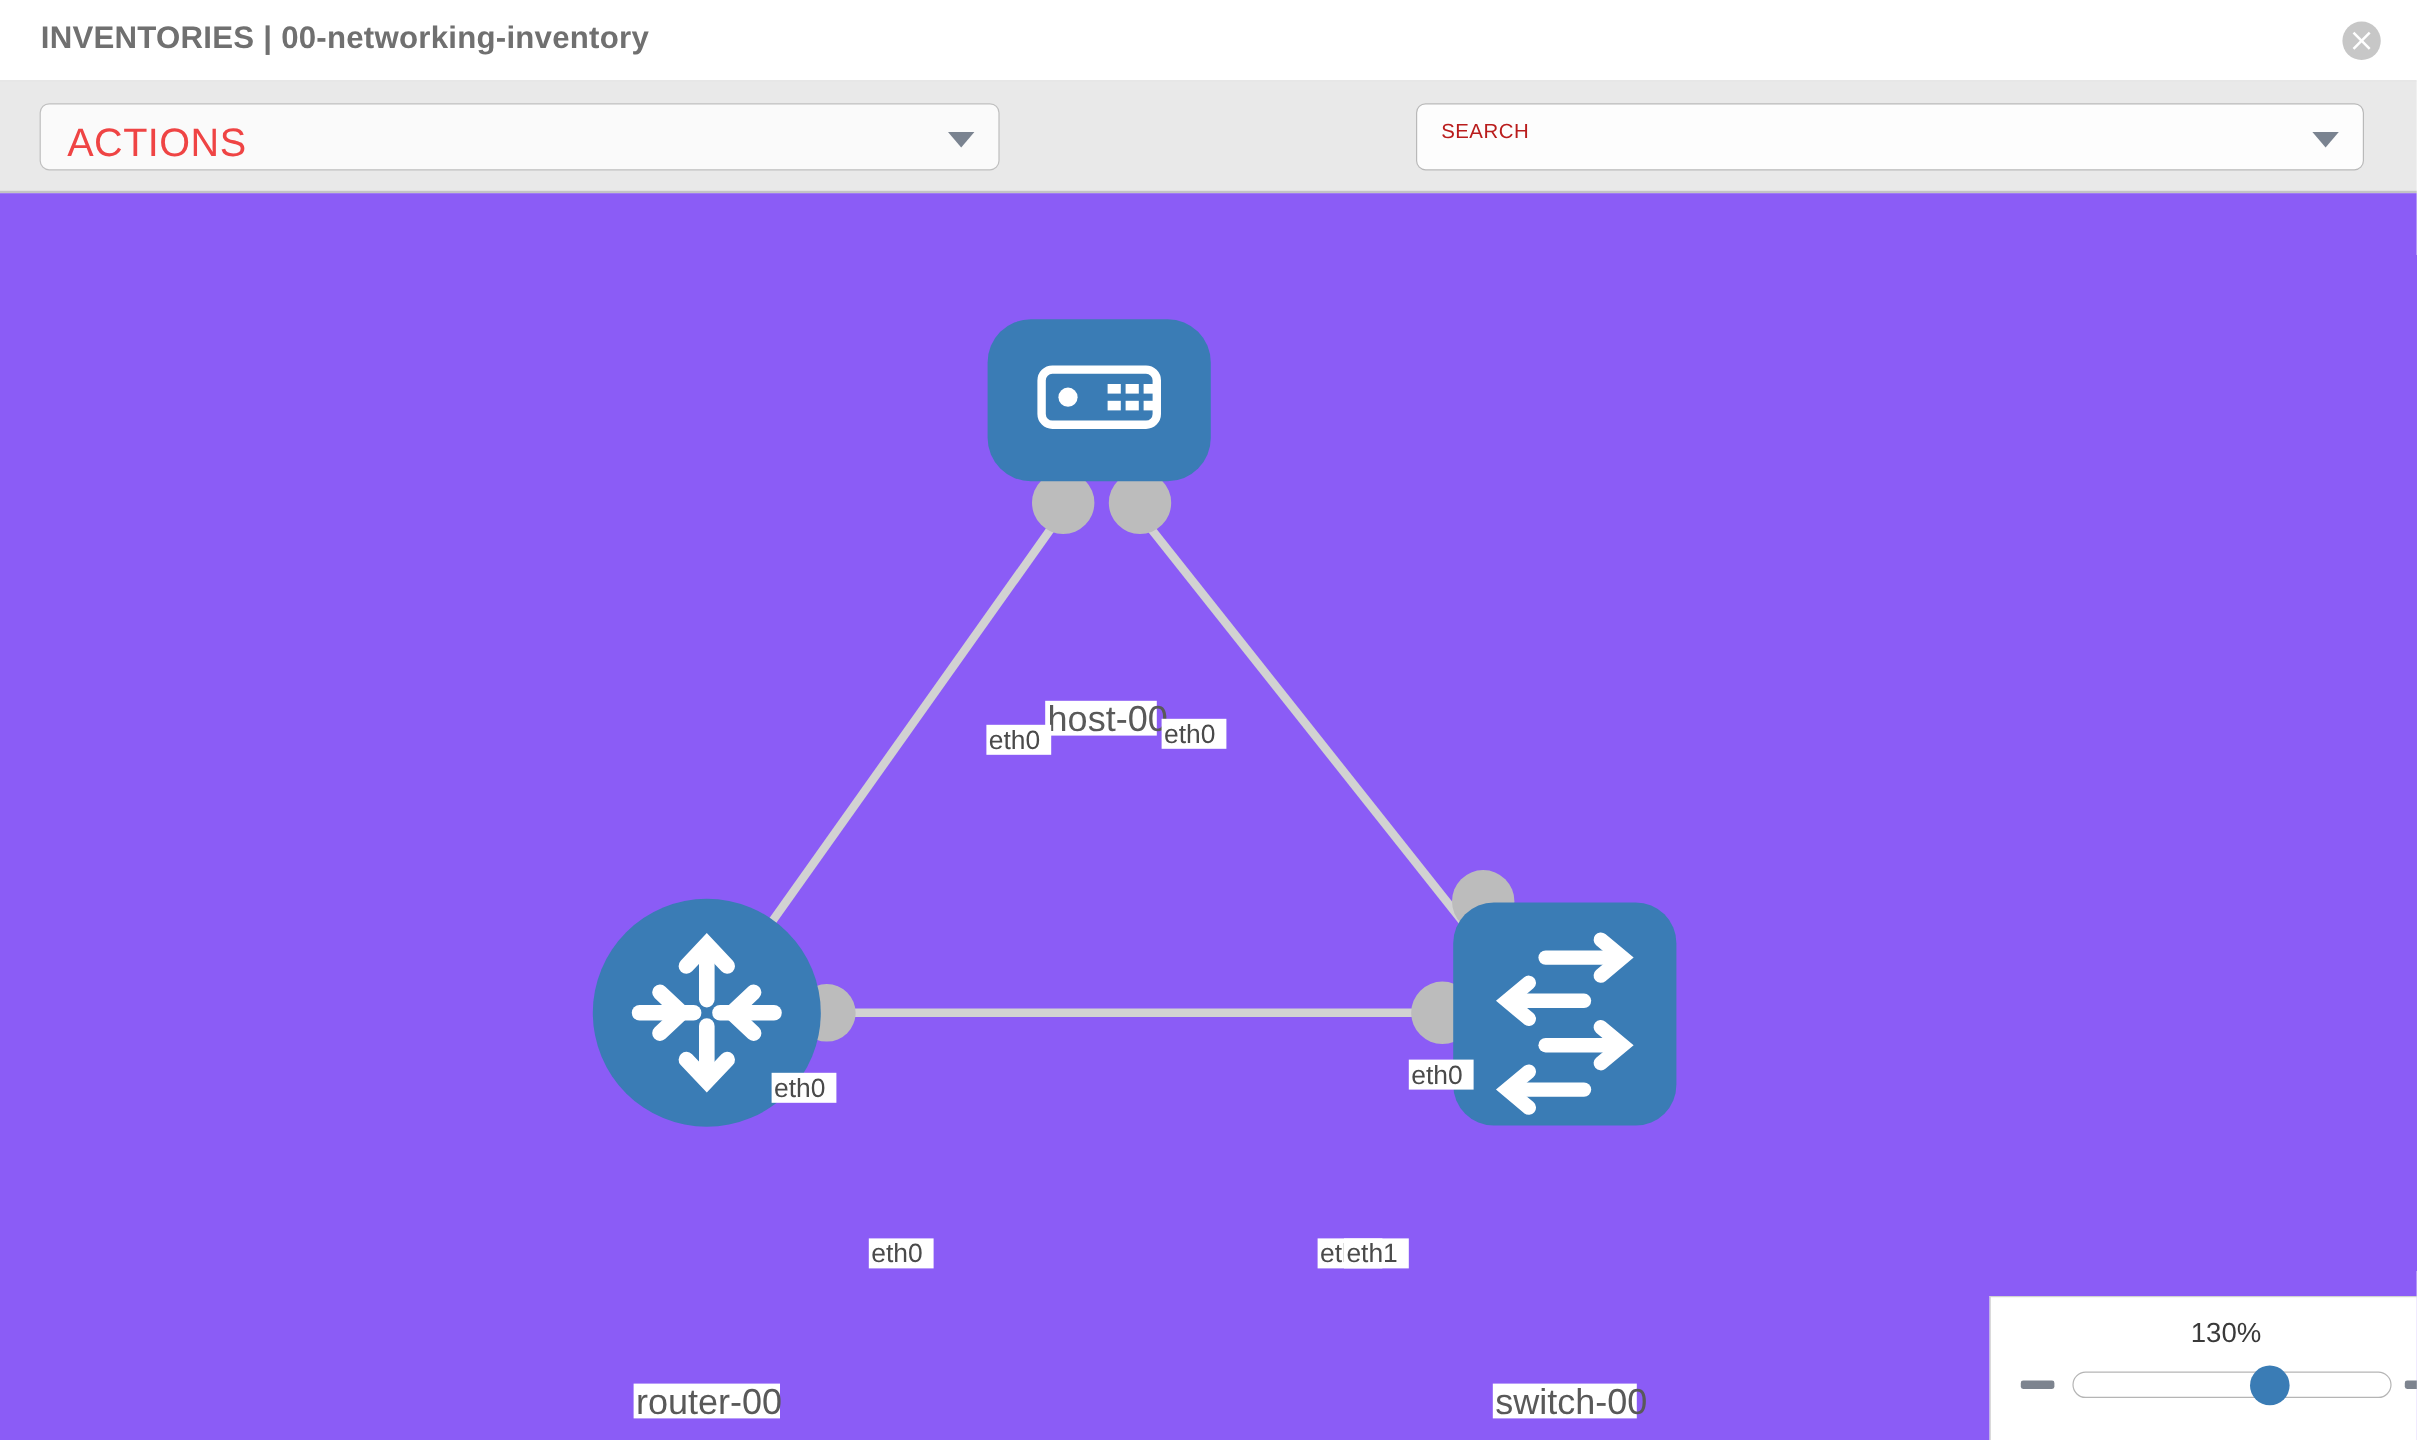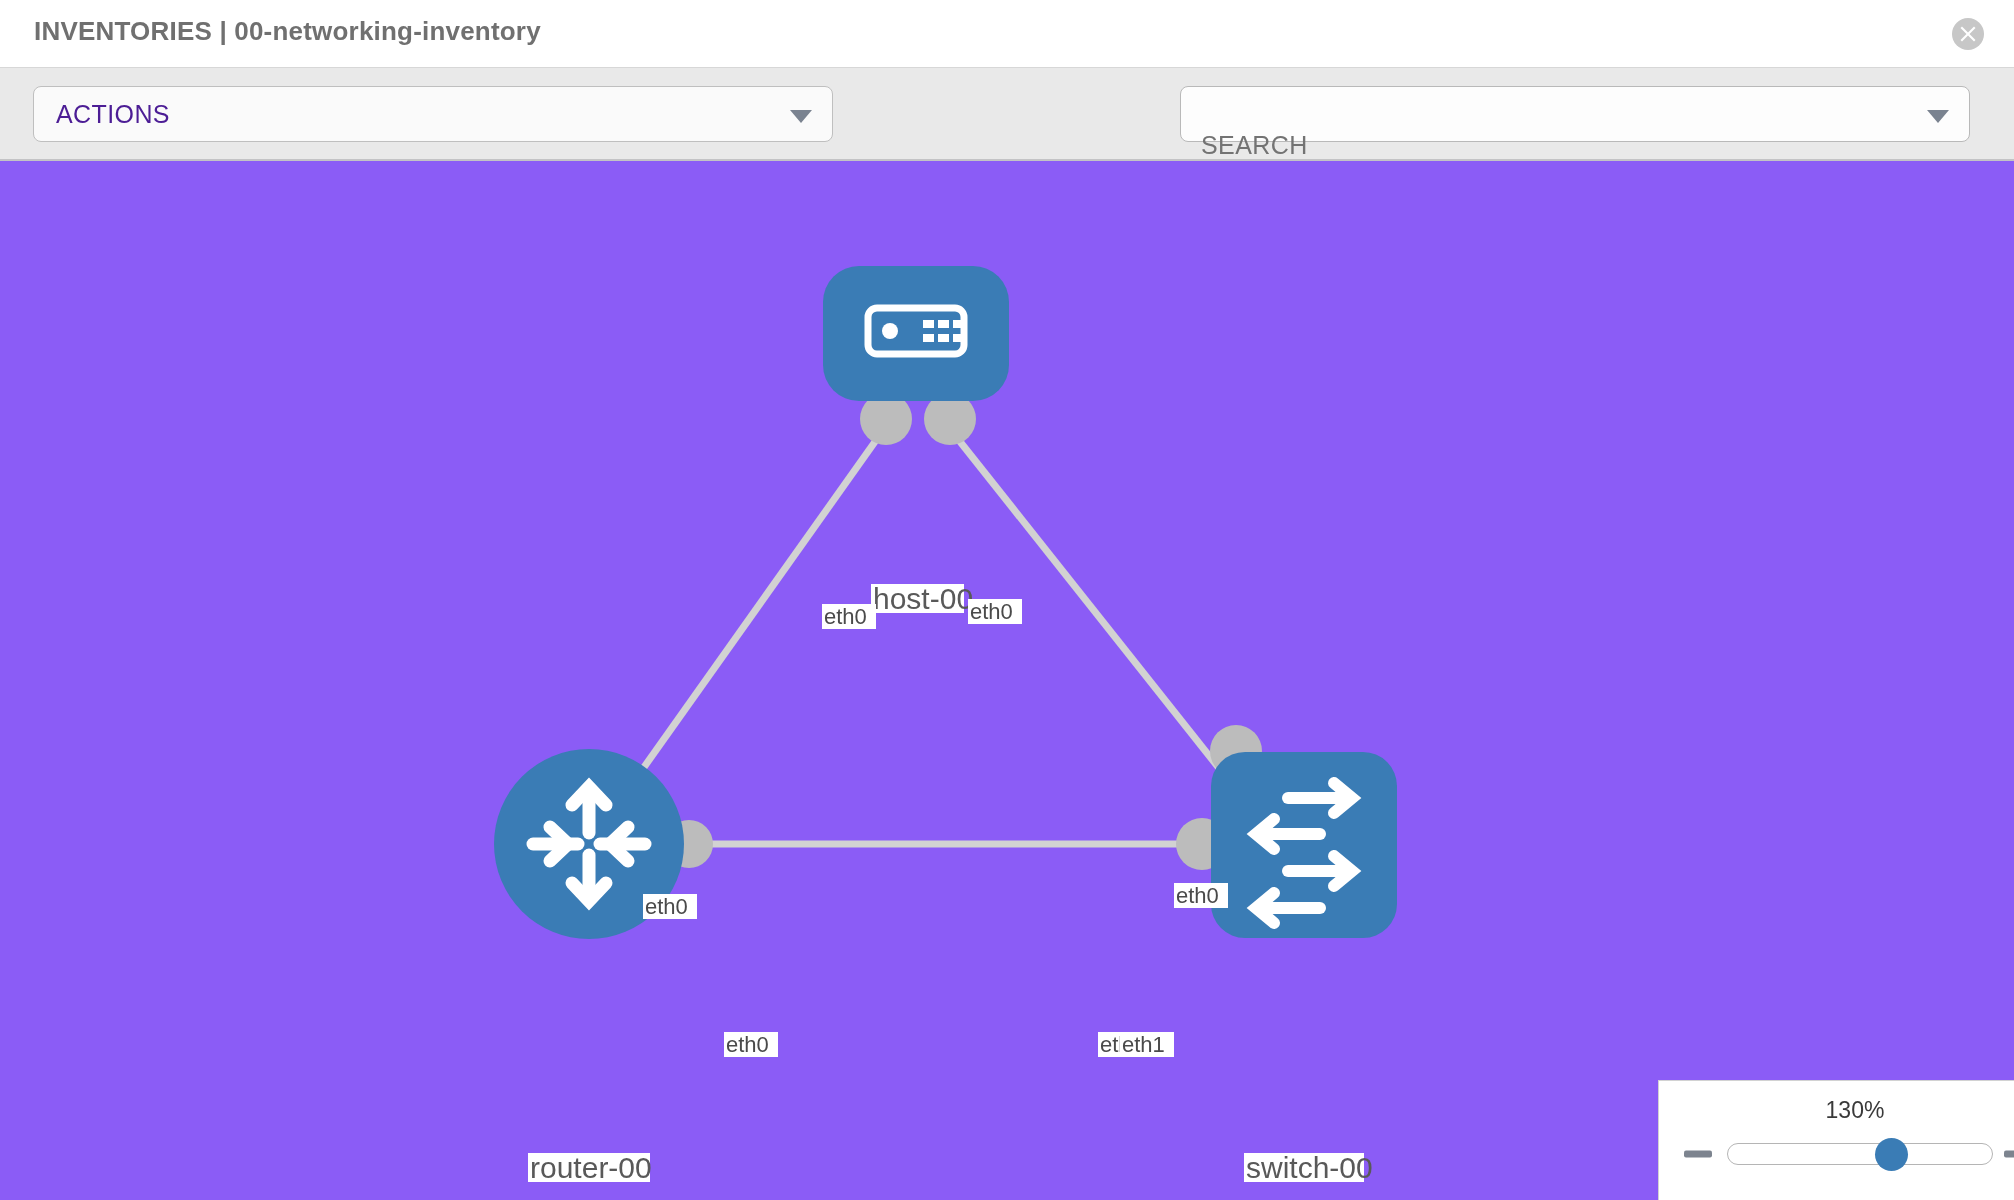--- a/index.html
+++ b/index.html
@@ -71,22 +71,22 @@
     background: #fafafa;
     border: 1px solid #bfbfbf;
     border-radius: 8px;
     box-sizing: border-box;
     cursor: pointer;
   }
   .actions-select .sel-label {
     position: absolute;
     left: 22px;
     top: 13px;
-    font-size: 25px;
-    color: #4c1d95;
+    font-size: 33px;
+    color: #ef4444;
     letter-spacing: 0.4px;
   }
   .caret {
     position: absolute;
     right: 20px;
     top: 23px;
     width: 0; height: 0;
     border-left: 11px solid transparent;
     border-right: 11px solid transparent;
     border-top: 13px solid #7a8390;
@@ -111,24 +111,23 @@
     background: #fdfdfd;
     border: 1px solid #b9b9b9;
     border-radius: 8px;
     box-sizing: border-box;
     cursor: pointer;
   }
   .search-select .sel-label {
     position: absolute;
     left: 20px;
     top: 13px;
-    font-size: 25px;
-    color: #737373;
+    font-size: 17px;
+    color: #b91c1c;
     letter-spacing: 0.4px;
-    margin-top: 31px;
   }
 
   
   .canvas {
     position: absolute;
     left: 0; top: 161px;
     width: 2014px;
     height: 1177px;
     background: #8b5cf6;
     overflow: hidden;

